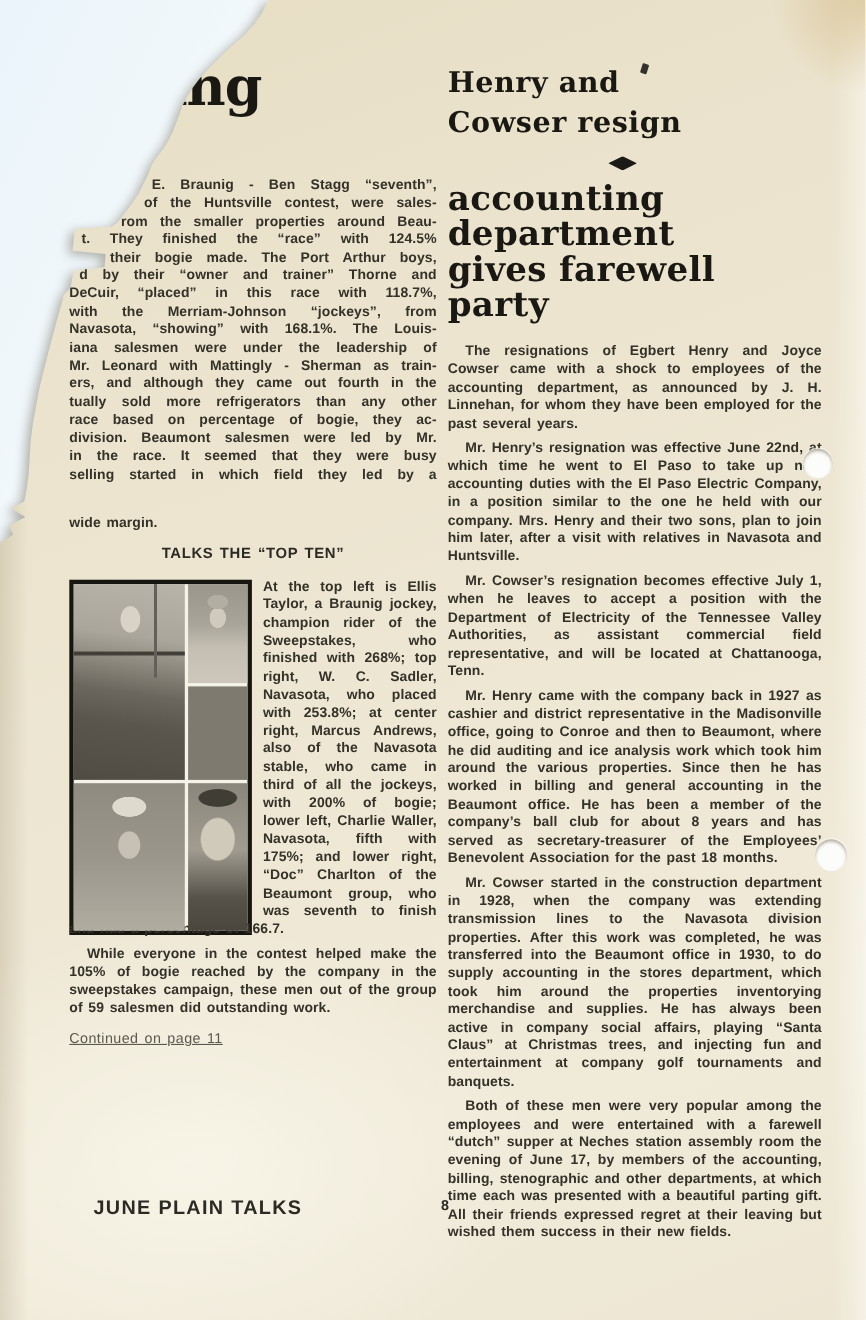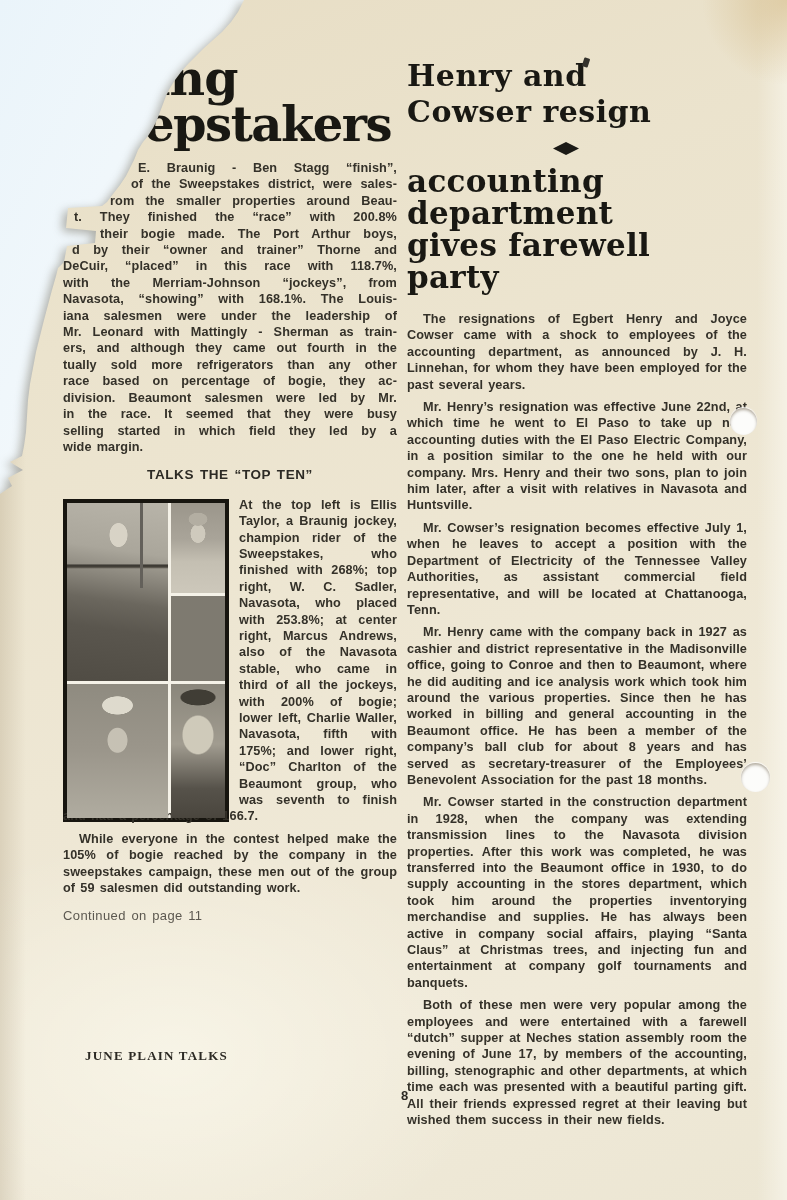--- a/index.html
+++ b/index.html
@@ -26,27 +26,27 @@
   .serif{font-family:"DejaVu Serif","Liberation Serif",serif;font-weight:bold;color:#191813;}
   
   #frag1{position:absolute;left:152px;top:54px;font-size:49px;letter-spacing:-1px;line-height:1;}
   #frag2{position:absolute;left:144px;top:100px;font-size:48px;letter-spacing:-1.5px;line-height:1;}
   
   .bodytext{font-size:12.7px;line-height:16.4px;font-weight:700;color:#343129;
             text-align:justify;letter-spacing:.1px;word-spacing:1.5px;}
   #leftcol{position:absolute;left:63px;top:160px;width:334px;}
   #rightcol{position:absolute;left:407px;top:58px;width:340px;}
   .tl{text-align:justify;text-align-last:justify;white-space:nowrap;}
-  .tl.last{text-align-last:left;}
+  .tl.last{text-align-last:left;margin-top:28px;}
   #subhead{margin-top:12px;margin-bottom:13px;text-align:center;text-align-last:center;
            font-size:13.5px;letter-spacing:.6px;color:#2c2a24;}
   p.para{margin:0 0 0 0;padding-top:6px;text-indent:16px;}
-  #continued{margin-top:12px;font-weight:400;color:#5c5850;font-size:13px;letter-spacing:.4px;}
+  #continued{margin-top:12px;font-weight:400;color:#5c5850;font-size:13px;letter-spacing:.4px;text-decoration:underline;}
   
-  #h1a,#h1b{font-size:30px;line-height:36px;letter-spacing:.5px;}
+  #h1a,#h1b{font-size:26px;line-height:36px;letter-spacing:.5px;}
   #ornament{width:26px;height:13px;background:#1b1a16;margin:12px 0 10px 146px;
             clip-path:polygon(50% 0,100% 50%,50% 100%,0 50%);}
   #h2a,#h2b{font-size:31px;line-height:32px;letter-spacing:.3px;}
   #rightbody{margin-top:12px;}
   
   #collage{float:left;width:158px;height:315px;border:4px solid #17150f;background:#f5f2e8;
            margin:2px 10px -16px 0;display:grid;grid-template-columns:101px 1fr;
            grid-template-rows:90px 85px 1fr;gap:3px;}
   .photo{position:relative;overflow:hidden;}
   #ph-ellis{grid-row:1/3;grid-column:1;
@@ -72,47 +72,46 @@
     background:
       radial-gradient(ellipse 22px 13px at 50% 16%, #dedacd 68%, rgba(0,0,0,0) 72%),
       radial-gradient(ellipse 16px 20px at 50% 42%, #c6c1b4 60%, rgba(0,0,0,0) 65%),
       linear-gradient(180deg,#8f8b80 0%,#9b968b 50%,#b0aca0 100%);}
   #ph-charlton{grid-row:3;grid-column:2;
     background:
       radial-gradient(ellipse 24px 11px at 50% 10%, #403d35 70%, rgba(0,0,0,0) 76%),
       radial-gradient(ellipse 24px 30px at 50% 38%, #cfcaba 62%, rgba(0,0,0,0) 67%),
       linear-gradient(180deg,#8a867b 0%,#a19c90 45%,#56524a 78%,#4a463e 100%);}
   
-  #footer-title{position:absolute;left:85px;top:1048px;font-size:13px;font-weight:700;
-                letter-spacing:1.2px;color:#2c2a24;font-family:Liberation Serif, serif;}
+  #footer-title{position:absolute;left:85px;top:1088px;font-size:18px;font-weight:700;
+                letter-spacing:1.2px;color:#2c2a24;}
   #footer-page{position:absolute;left:401px;top:1088px;font-size:13px;font-weight:700;color:#2c2a24;}
   
   .punch-hole{position:absolute;border-radius:50%;background:#fcfcfa;
               box-shadow:inset 0 2px 3px rgba(120,108,85,.55), 0 -1px 1px rgba(255,255,255,.8);}
   #hole1{left:730px;top:408px;width:27px;height:27px;}
   #hole2{left:741px;top:763px;width:29px;height:29px;}
   #speck{position:absolute;left:583px;top:58px;width:6px;height:9px;background:#34322c;
          transform:rotate(18deg);border-radius:1px;}
 </style>
 </head>
 <body>
 
 <div id="stage">
   <div id="page-shadow">
     <div id="page">
 
       <div id="frag1" class="serif">ing</div>
-      <div id="frag2" class="serif">epstakers</div>
 
       <div id="leftcol" class="bodytext">
         <div>
-          <div class="tl" style="margin-left:75px">E. Braunig - Ben Stagg “finish”,</div>
-          <div class="tl" style="margin-left:68px">of the Sweepstakes district, were sales-</div>
+          <div class="tl" style="margin-left:75px">E. Braunig - Ben Stagg “seventh”,</div>
+          <div class="tl" style="margin-left:68px">of the Huntsville contest, were sales-</div>
           <div class="tl" style="margin-left:47px">rom the smaller properties around Beau-</div>
-          <div class="tl" style="margin-left:11px">t. They finished the “race” with 200.8%</div>
+          <div class="tl" style="margin-left:11px">t. They finished the “race” with 124.5%</div>
           <div class="tl" style="margin-left:37px">their bogie made. The Port Arthur boys,</div>
           <div class="tl" style="margin-left:9px">d by their “owner and trainer” Thorne and</div>
           <div class="tl">DeCuir, “placed” in this race with 118.7%,</div>
           <div class="tl">with the Merriam-Johnson “jockeys”, from</div>
           <div class="tl">Navasota, “showing” with 168.1%. The Louis-</div>
           <div class="tl">iana salesmen were under the leadership of</div>
           <div class="tl">Mr. Leonard with Mattingly - Sherman as train-</div>
           <div class="tl">ers, and although they came out fourth in the</div>
           <div class="tl">tually sold more refrigerators than any other</div>
           <div class="tl">race based on percentage of bogie, they ac-</div>

